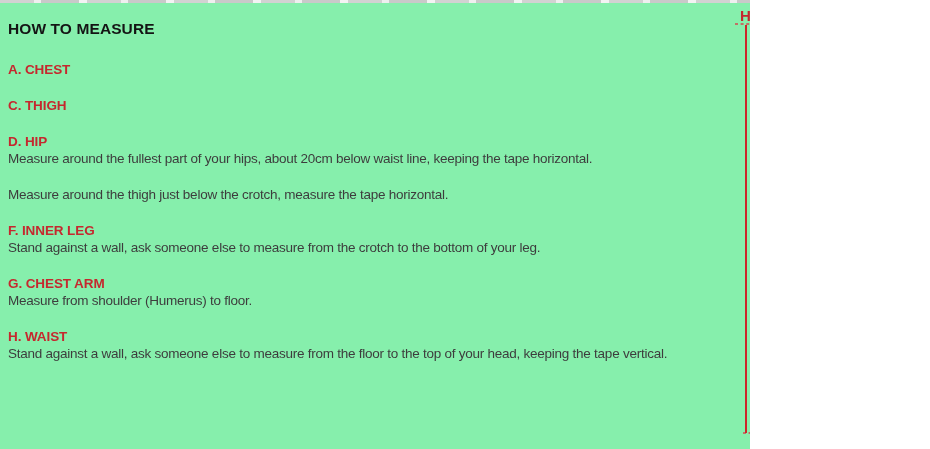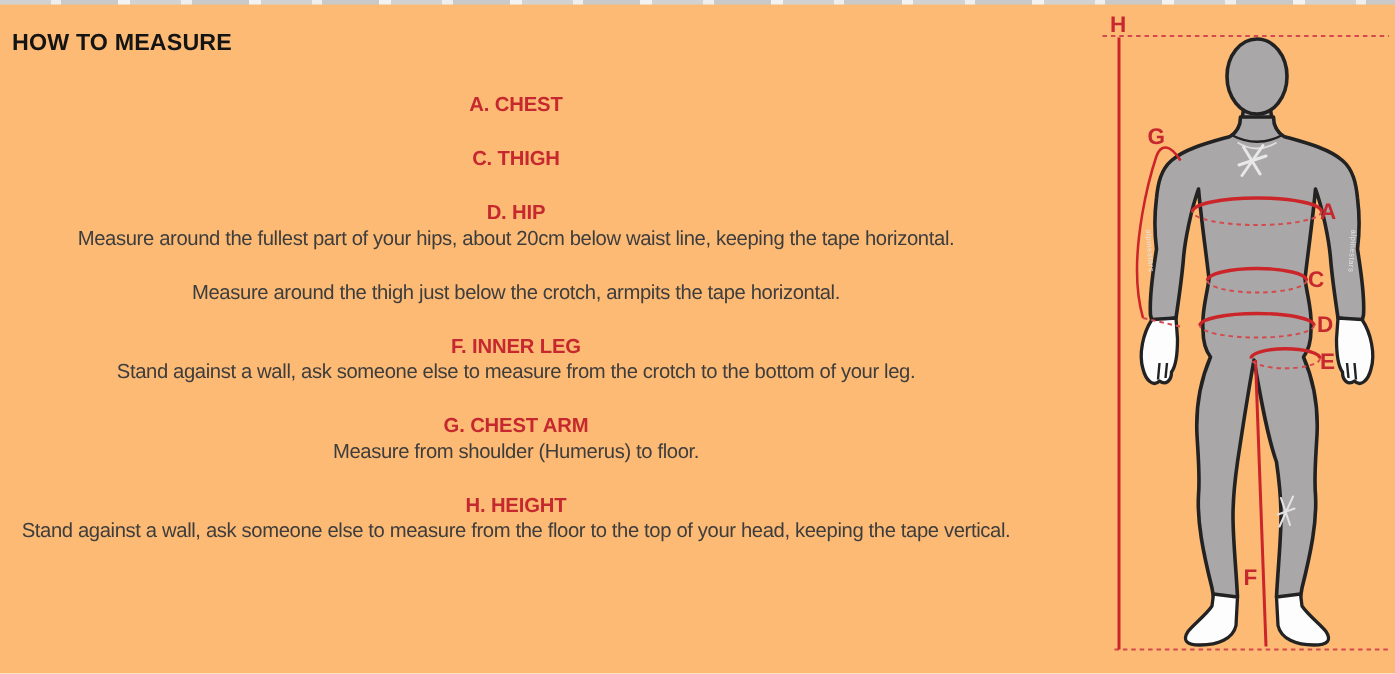--- a/index.html
+++ b/index.html
@@ -1,31 +1,31 @@
 <!DOCTYPE html>
 <html><head>
 <meta charset="utf-8">
 <style>
   html,body { margin:0; padding:0; background:#ffffff; font-family:"Liberation Sans", sans-serif; }
-  .page { position:relative; width:930px; height:449px; background:#fdba74; overflow:hidden; }
+  .page { position:relative; width:750px; height:449px; background:#86efac; overflow:hidden; }
 
   .ruler-strip {
     position:absolute; top:0; left:0; width:930px; height:3px;
     background:repeating-linear-gradient(90deg,
       #d2d2d2 0 34px, #efefef 34px 41px,
       #c9c9c9 41px 79px, #f3f3f3 79px 87px);
   }
 
   .title {
     position:absolute; left:8px; top:20px;
     font-size:15.5px; font-weight:700; color:#141414; letter-spacing:0.1px;
   }
 
   .sections { position:absolute; left:8px; top:61px; width:672px; }
-  .sections section { margin:0 0 19px 0;text-align:center; }
+  .sections section { margin:0 0 19px 0; }
   .sections h2 {
     margin:0; font-size:13.5px; font-weight:700; color:#c5282e;
     line-height:17px; letter-spacing:-0.1px;
   }
   .sections p {
     margin:0; font-size:13.5px; font-weight:400; color:#3d3d3d;
     line-height:17px; letter-spacing:-0.25px;
   }
 
   .figure-svg { position:absolute; left:728px; top:0; width:202px; height:449px; }
@@ -58,32 +58,32 @@
       <h2>A. CHEST</h2>
     </section>
     <section>
       <h2>C. THIGH</h2>
     </section>
     <section>
       <h2>D. HIP</h2>
       <p>Measure around the fullest part of your hips, about 20cm below waist line, keeping the tape horizontal.</p>
     </section>
     <section>
-      <p>Measure around the thigh just below the crotch, armpits the tape horizontal.</p>
+      <p>Measure around the thigh just below the crotch, measure the tape horizontal.</p>
     </section>
     <section>
       <h2>F. INNER LEG</h2>
       <p>Stand against a wall, ask someone else to measure from the crotch to the bottom of your leg.</p>
     </section>
     <section>
       <h2>G. CHEST ARM</h2>
       <p>Measure from shoulder (Humerus) to floor.</p>
     </section>
     <section>
-      <h2>H. HEIGHT</h2>
+      <h2>H. WAIST</h2>
       <p>Stand against a wall, ask someone else to measure from the floor to the top of your head, keeping the tape vertical.</p>
     </section>
   </div>
 
   <svg class="figure-svg" viewBox="0 0 202 449">
 
     <g>
       <path class="body-shape" d="M 101 62 C 102 78 99 86 92 92 L 128 92 C 121 86 118 78 119 62 Z"></path>
       <ellipse class="body-shape" cx="110" cy="51" rx="20" ry="25"></ellipse>
       <path class="body-shape" d="M 99 78

